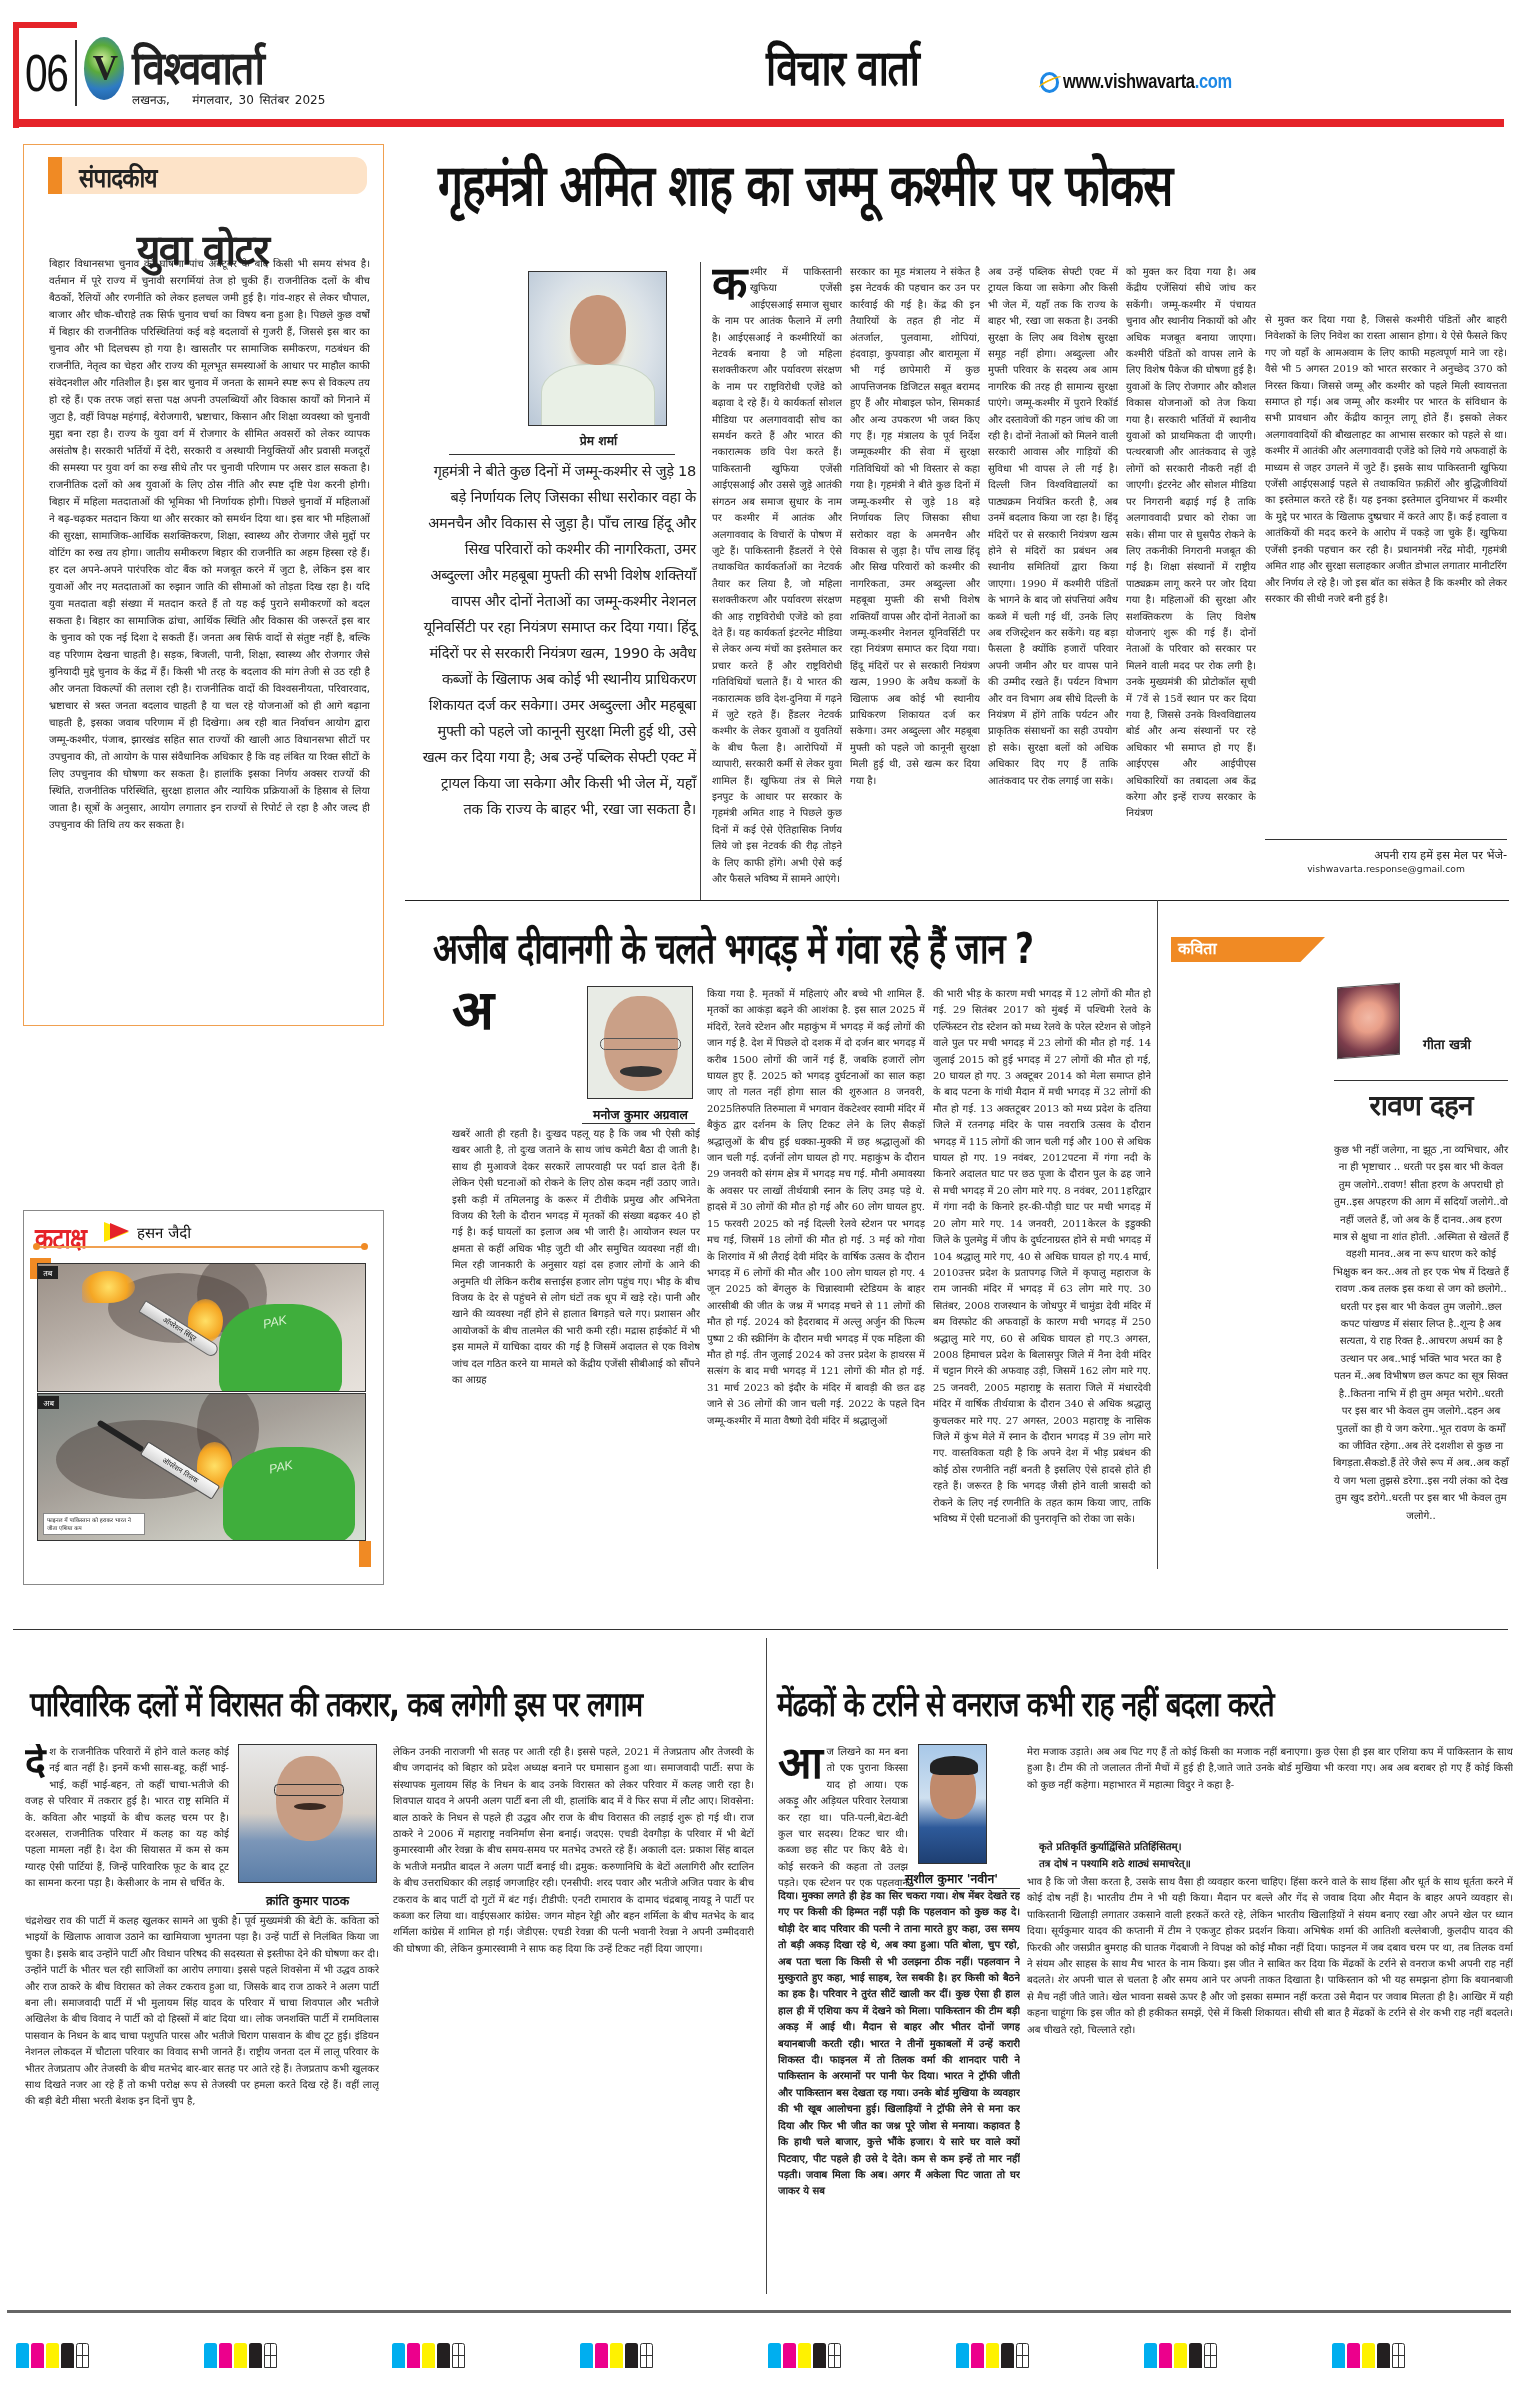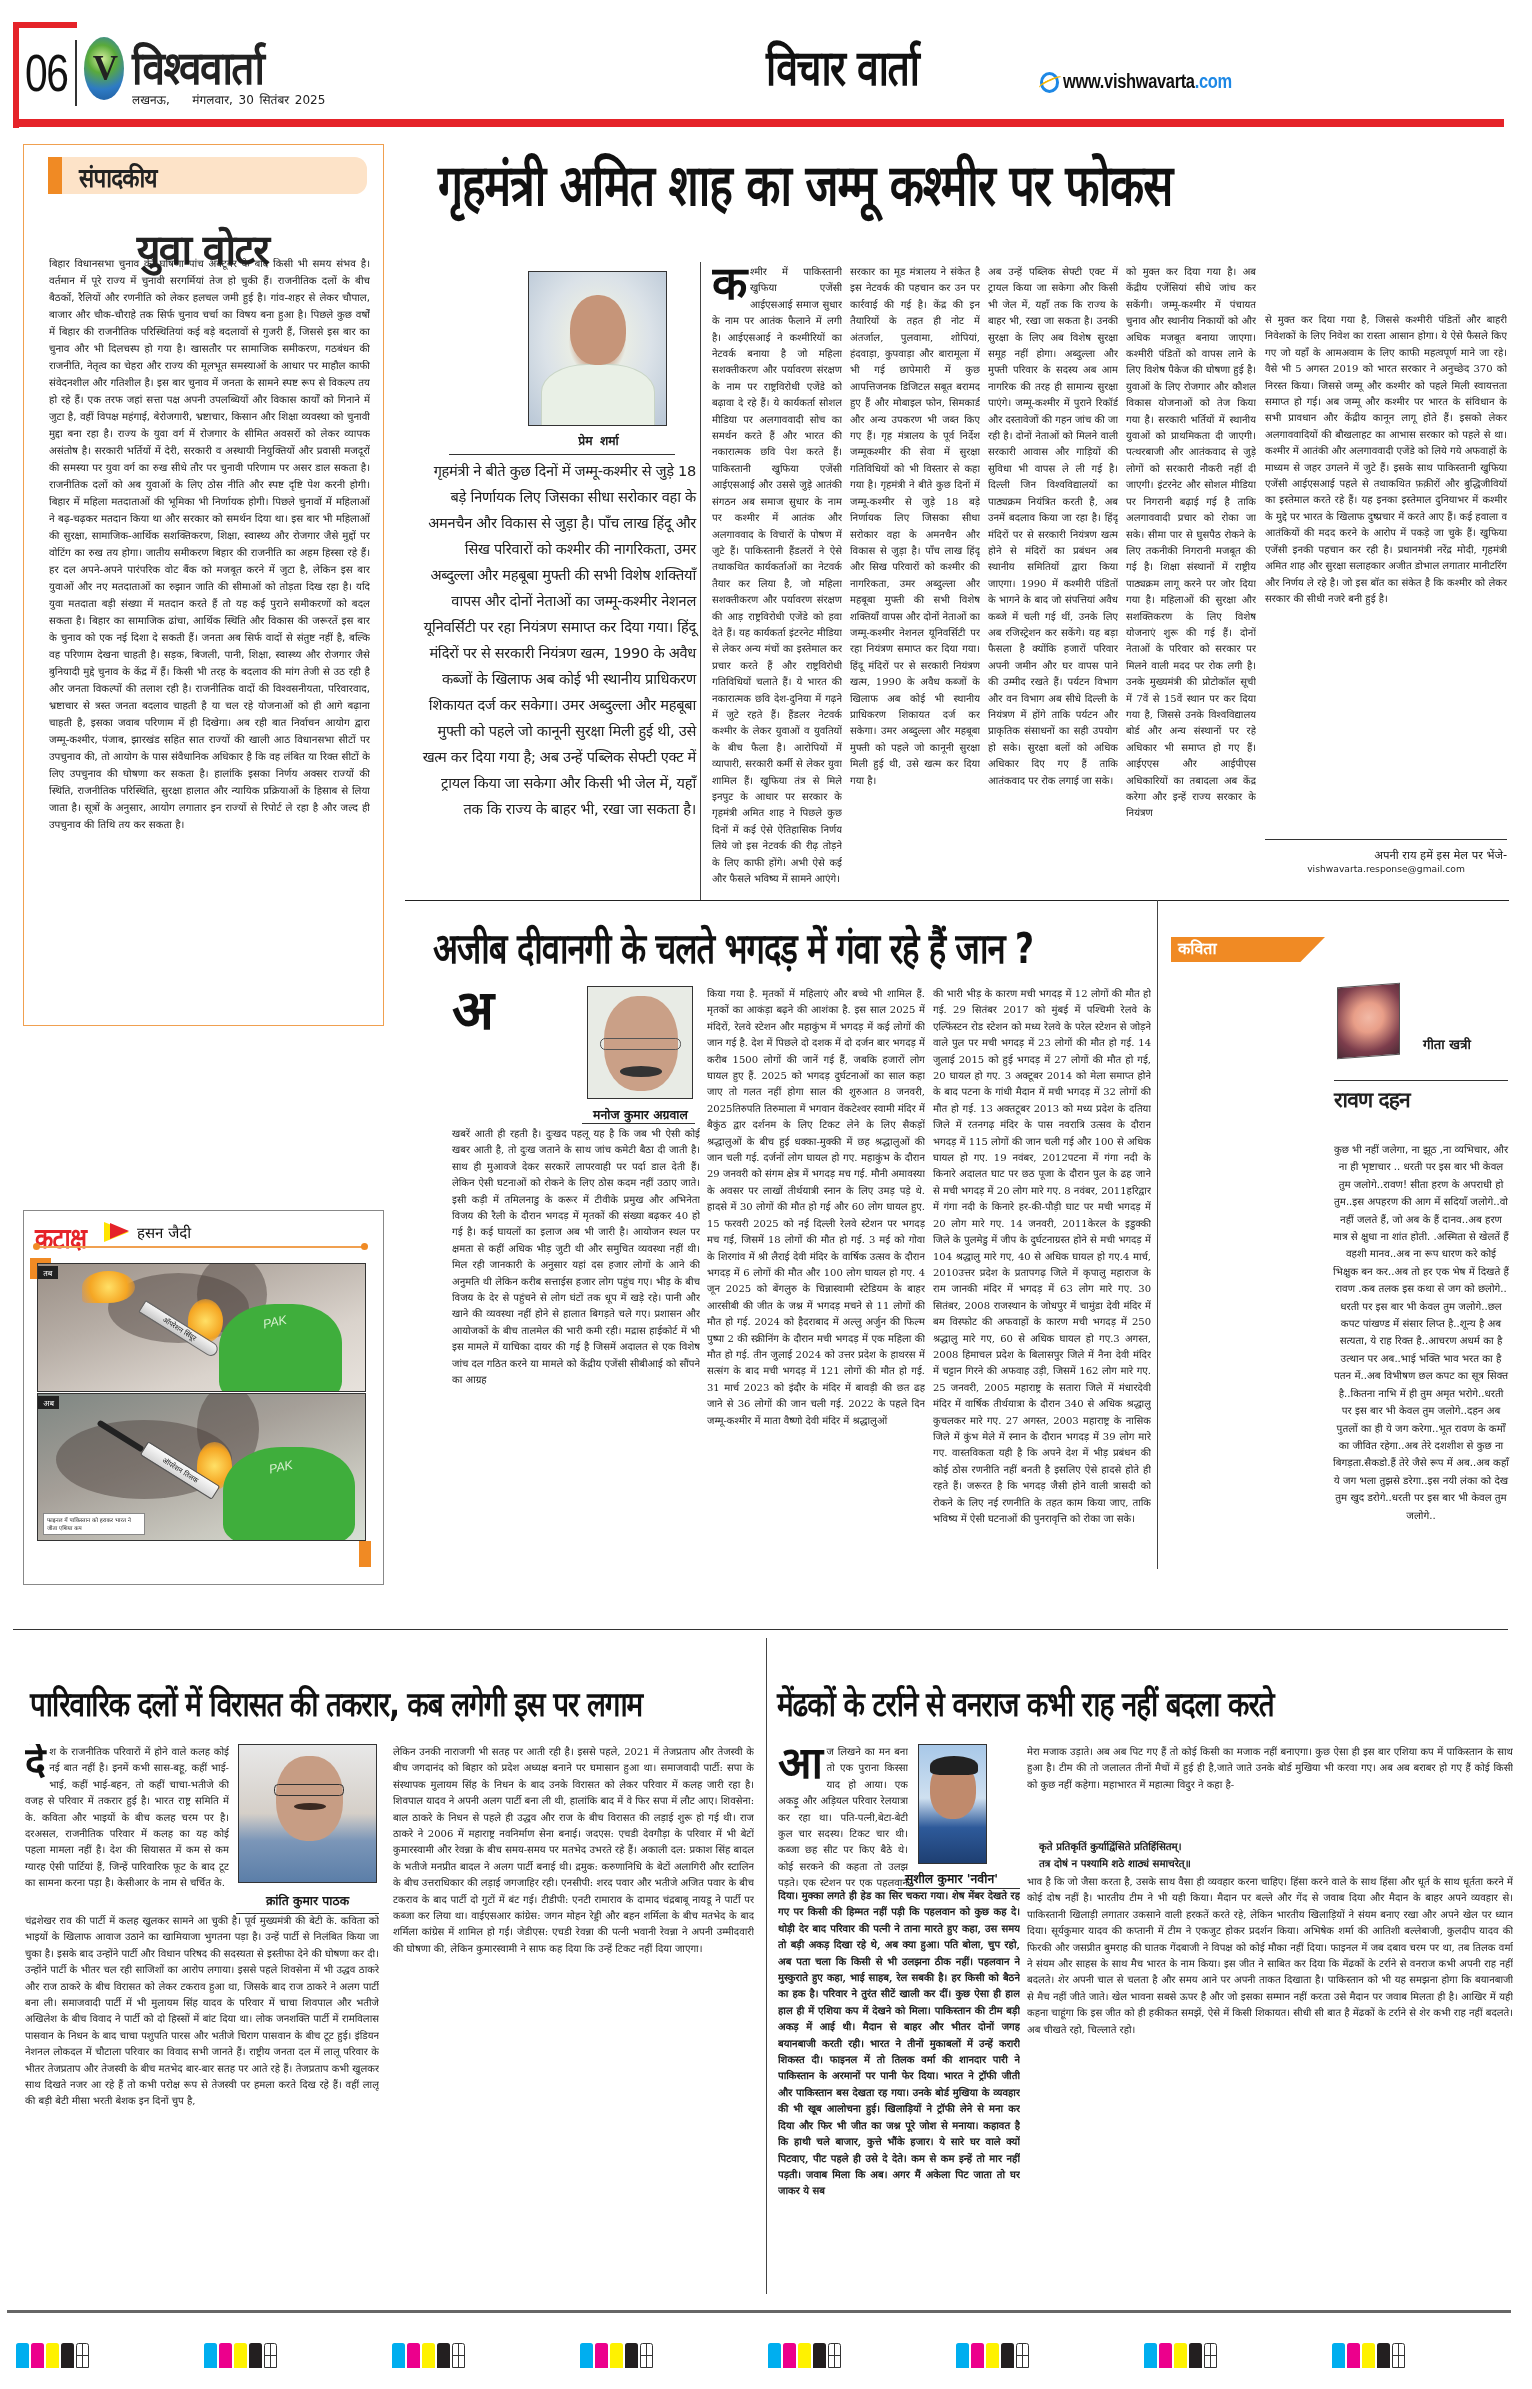--- a/index.html
+++ b/index.html
@@ -58,21 +58,21 @@
   .bat { position: absolute; height: 16px; background: linear-gradient(#fafafa, #d5d5d5); border: 0.9px solid #555; border-radius: 2.6px; transform: rotate(32deg); transform-origin: left center; }
   .bat-handle { position: absolute; height: 6.2px; background: #222; border-radius: 3.5px; transform: rotate(32deg); transform-origin: left center; }
   .flame { position: absolute; border-radius: 50% 50% 50% 10%; background: radial-gradient(circle, #ffe066, #f5a623 60%, rgba(245,120,35,0.2)); }
   .caption-box { position: absolute; left: 5.3px; bottom: 5.3px; width: 102px; background: #fff; border: 0.9px solid #888; font-size: 5.7px; line-height: 8px; padding: 1.8px 2.6px; color: #222; }
 
   
   .art1-headline { left: 438px; top: 144px; font-size: 57px; transform: scaleX(0.78); }
   .art1-photo { left: 528px; top: 271px; width: 139px; height: 155px; border: 0.9px solid #333; background: radial-gradient(ellipse at 50% 45%, #d9b49a 0%, #c89a7e 18%, #e8ece5 30%, #dbe2e8 55%, #b9c7d6 100%); overflow: hidden; }
   .face { position: absolute; left: 41px; top: 23px; width: 56px; height: 70px; border-radius: 48% 48% 45% 45%; background: #c69579; }
   .shirt { position: absolute; left: 12.3px; top: 92px; width: 114px; height: 70px; border-radius: 40% 40% 0 0; background: #e9f0e6; border: 0.9px solid #c8d4c6; }
-  .art1-byline { left: 528px; width: 141px; top: 432px; text-align: center; font-size: 12.3px; font-weight: bold; color: #222; font-family: Liberation Mono, monospace; }
+  .art1-byline { left: 528px; width: 141px; top: 432px; text-align: center; font-size: 12.3px; font-weight: bold; color: #222; }
   .art1-byline-rule { left: 449px; top: 454px; width: 226px; height: 0.9px; background: #333; }
   .art1-pull { left: 419px; width: 277px; top: 458px; text-align: right; font-family: "DejaVu Sans", sans-serif; font-size: 14.6px; line-height: 26px; color: #222; letter-spacing: -0.3px; }
   .art1-v1 { left: 700px; top: 262px; height: 639px; }
   .art1-c1 { left: 712px; top: 264px; width: 130px; height: 634px; }
   .art1-c2 { left: 850px; top: 264px; width: 130px; height: 634px; }
   .art1-c3 { left: 988px; top: 264px; width: 130px; height: 634px; }
   .art1-c4 { left: 1126px; top: 264px; width: 130px; height: 634px; }
   .art1-c5 { left: 1265px; top: 264px; width: 130px; height: 634px; margin-top: 48px; }
   .dropcap { float: left; font-size: 46px; line-height: 39px; font-weight: bold; margin-right: 2.6px; font-family: "DejaVu Serif", serif; color: #111; }
   .mail-rule { left: 1265px; top: 839px; width: 242px; height: 0.9px; background: #333; }
@@ -94,21 +94,21 @@
   .art2-c2 { left: 707px; top: 986px; width: 218px; height: 578px; }
   .art2-c3 { left: 933px; top: 986px; width: 218px; height: 578px; }
   .art2-v { left: 1157px; top: 900px; height: 669px; }
 
   
   .poem-tag { left: 1171px; top: 937px; width: 154px; height: 25px; background: #f08a24; clip-path: polygon(0 0, 100% 0, 84% 100%, 0 100%); }
   .poem-tag-label { left: 1178px; top: 937px; font-size: 16px; color: #fff; font-weight: bold; }
   .poem-photo { left: 1337px; top: 985px; width: 63px; height: 72px; border: 0.9px solid #555; background: radial-gradient(circle at 50% 45%, #f2b9a6 0%, #e89e88 30%, #7c3d4c 70%, #4a2a35 100%); transform: skewY(-4deg); }
   .poem-author { left: 1423px; top: 1035px; font-size: 13.2px; font-weight: bold; color: #222; }
   .poem-rule { left: 1334px; top: 1080px; width: 174px; height: 0.9px; background: #333; }
-  .poem-title { left: 1334px; width: 174px; top: 1085px; font-size: 21px; font-weight: bold; color: #222; letter-spacing: -0.9px; }
+  .poem-title { left: 1334px; width: 174px; top: 1085px; text-align: center; font-size: 28px; font-weight: bold; color: #222; letter-spacing: -0.9px; }
   .poem-body { left: 1333px; width: 176px; top: 1141px; text-align: center; font-size: 10.2px; line-height: 17.4px; color: #222; font-family: "DejaVu Sans", sans-serif; }
 
   .rule-mid { left: 13.2px; top: 1629px; width: 1495px; height: 0.9px; background: #333; }
   .bottom-v { left: 766px; top: 1638px; height: 656px; }
 
   
   .art3-headline { left: 30px; top: 1680px; font-size: 34px; transform: scaleX(0.82); }
   .art3-photo { left: 238px; top: 1744px; width: 139px; height: 139px; border: 0.9px solid #333; background: linear-gradient(#e8e8e8 0%, #d5cfc8 50%, #7b96b8 70%, #5b7ea8 100%); overflow: hidden; }
   .art3-photo .face { left: 37px; top: 10.6px; width: 67px; height: 85px; background: #c79d84; border-radius: 45%; }
   .art3-photo .glasses { position: absolute; left: 35px; top: 39px; width: 70px; height: 12.3px; border: 1.8px solid #333; border-radius: 4.4px; }

